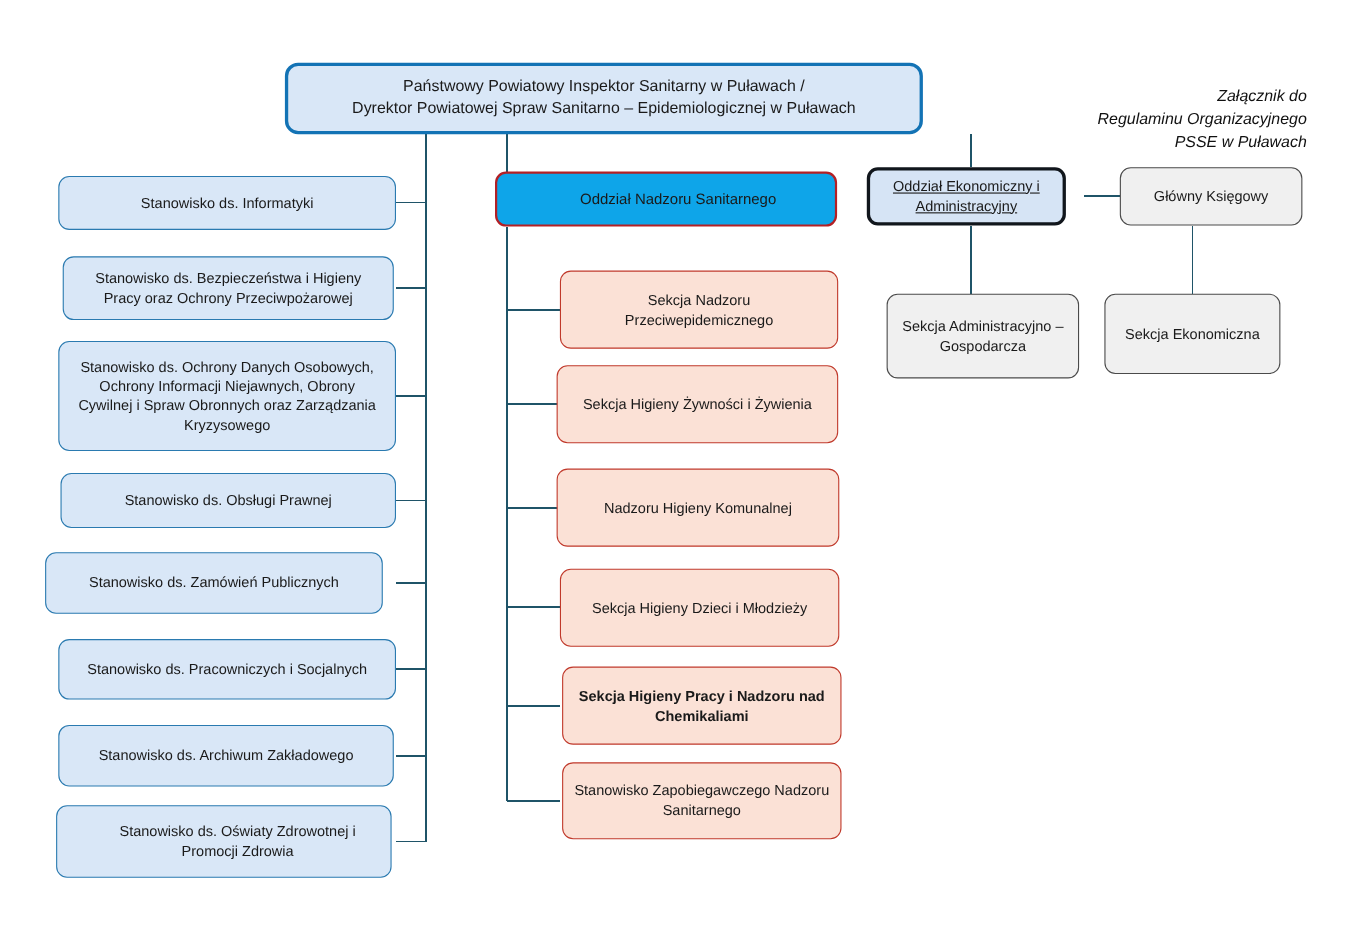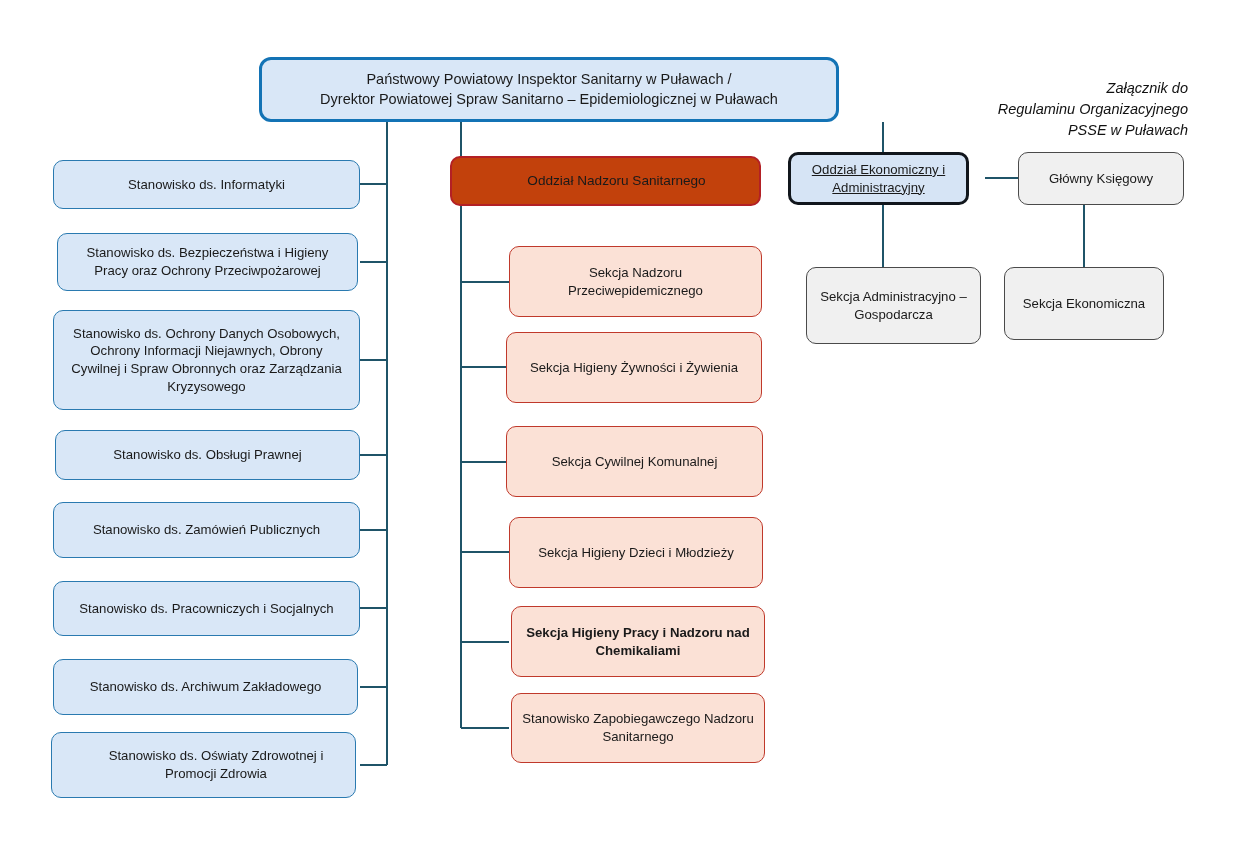--- a/index.html
+++ b/index.html
@@ -52,21 +52,21 @@
 
   
   .node.staff {
     background: #d9e7f7;
     border: 1.6px solid #2a7ab0;
     font-size: 13.2px;
   }
 
   
   .node.dept-red {
-    background: #c2410c;
+    background: #0ea5e9;
     border: 2.6px solid #b32025;
     font-size: 13.6px;
     padding-left: 32px;
   }
 
   
   .node.section {
     background: #fbe1d6;
     border: 1.8px solid #c0392b;
     font-size: 13.2px;
@@ -157,21 +157,21 @@
   </div>
 
   <div class="node staff" style="left:53px; top:310px; width:307px; height:100px;">
     <span>Stanowisko ds. Ochrony Danych Osobowych, Ochrony Informacji Niejawnych, Obrony Cywilnej i Spraw Obronnych oraz Zarządzania Kryzysowego</span>
   </div>
 
   <div class="node staff" style="left:55px; top:430px; width:305px; height:50px;border-radius:10px;">
     <span>Stanowisko ds. Obsługi Prawnej</span>
   </div>
 
-  <div class="node staff" style="left:53px; top:502px; width:307px; height:56px;">
+  <div class="node staff" style="left:41px; top:502px; width:307px; height:56px;">
     <span>Stanowisko ds. Zamówień Publicznych</span>
   </div>
 
   <div class="node staff" style="left:53px; top:581px; width:307px; height:55px;">
     <span>Stanowisko ds. Pracowniczych i Socjalnych</span>
   </div>
 
   <div class="node staff" style="left:53px; top:659px; width:305px; height:56px;">
     <span>Stanowisko ds. Archiwum Zakładowego</span>
   </div>
@@ -186,21 +186,21 @@
 
   <div class="node section" style="left:509px; top:246px; width:253px; height:71px;">
     <span>Sekcja Nadzoru Przeciwepidemicznego</span>
   </div>
 
   <div class="node section" style="left:506px; top:332px; width:256px; height:71px;">
     <span>Sekcja Higieny Żywności i Żywienia</span>
   </div>
 
   <div class="node section" style="left:506px; top:426px; width:257px; height:71px;">
-    <span>Sekcja Cywilnej Komunalnej</span>
+    <span>Nadzoru Higieny Komunalnej</span>
   </div>
 
   <div class="node section" style="left:509px; top:517px; width:254px; height:71px;">
     <span>Sekcja Higieny Dzieci i Młodzieży</span>
   </div>
 
   <div class="node section" style="left:511px; top:606px; width:254px; height:71px;font-weight:bold;">
     <span>Sekcja Higieny Pracy i Nadzoru nad Chemikaliami</span>
   </div>
 

